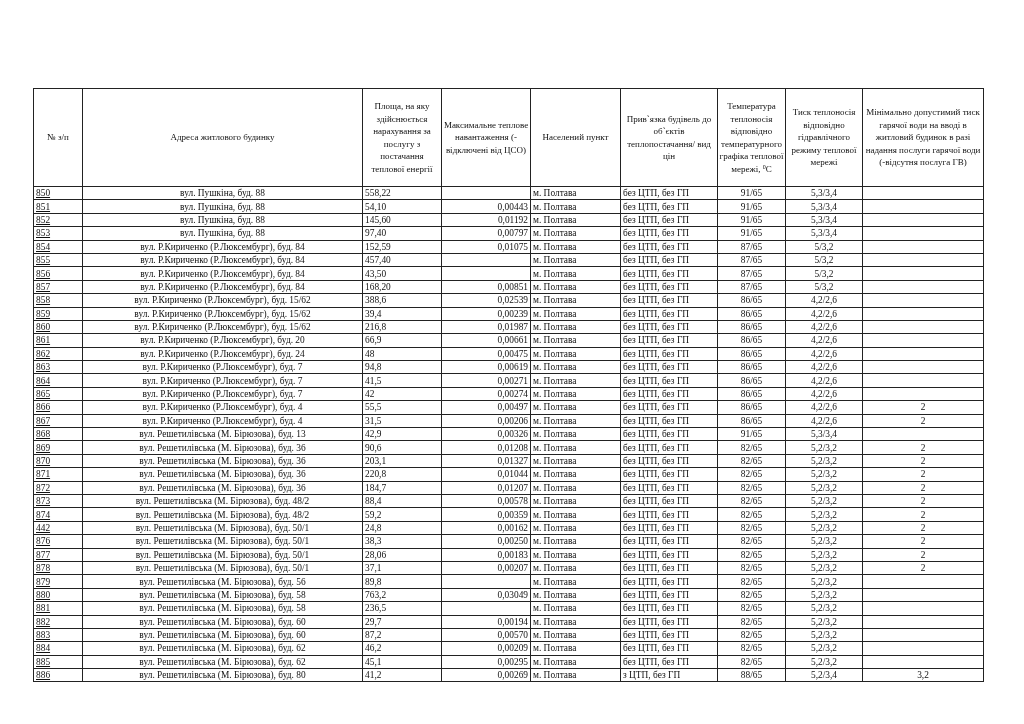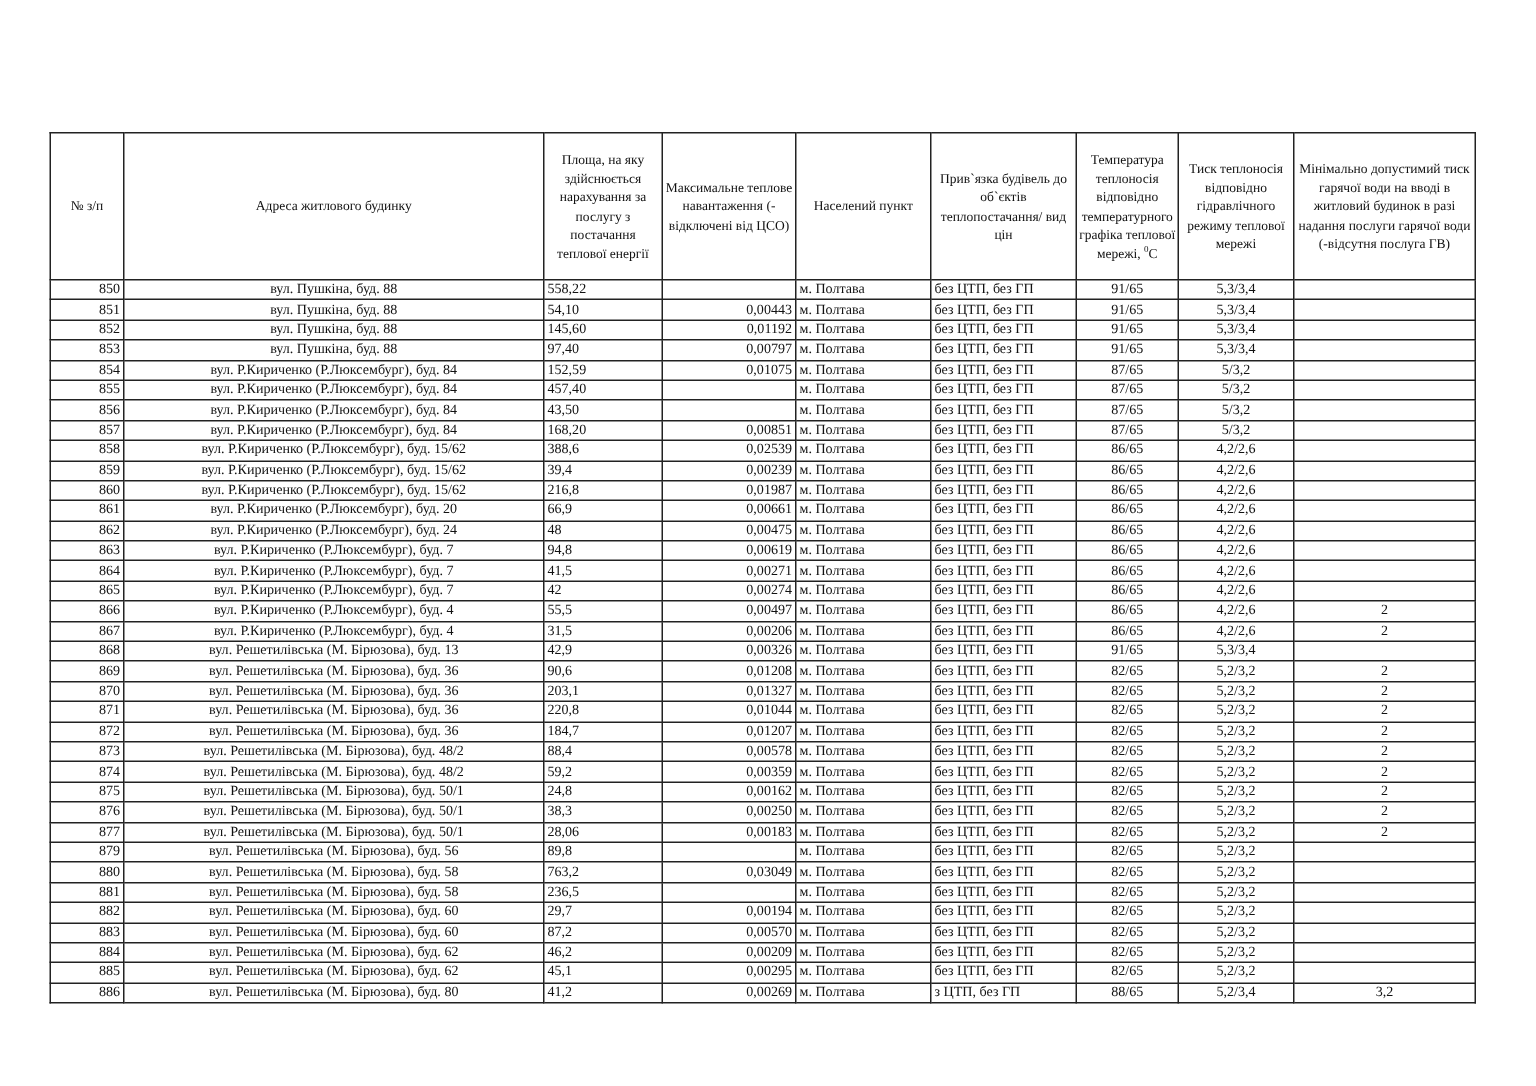--- a/index.html
+++ b/index.html
@@ -7,21 +7,21 @@
          font-family:"Liberation Serif", "DejaVu Serif", serif; color:#111; }
   .page { position:absolute; left:0; top:0; width:1024px; height:724px; background:#fff; }
   table.doc { position:absolute; left:33px; top:88px; border-collapse:collapse;
               table-layout:fixed; width:950px; }
   table.doc td, table.doc th { border:1px solid #222; padding:0 2px; overflow:hidden;
               white-space:nowrap; font-weight:normal; }
   table.doc thead th { height:97px; font-size:9px; line-height:12.5px; text-align:center;
               vertical-align:middle; white-space:normal; padding:0 1px; }
   table.doc tbody td { height:12.4px; font-size:9.4px; line-height:12px; }
   table.doc { border:1.5px solid #222; }
-  .c-num { text-align:right; }
+  .c-num { text-align:left;text-decoration:underline; }
   .c-addr { text-align:center; }
   .c-area { }
   .c-load { text-align:right; }
   .c-city { text-align:left;margin-left:28px; }
   .c-link { text-align:left; }
   .c-temp { text-align:center; }
   .c-pres { text-align:center; }
   .c-min { text-align:center; }
   .hdr-load { text-align:justify; }
   sup { font-size:6px; vertical-align:top; line-height:8px; }
@@ -325,21 +325,21 @@
           <td class="c-addr">вул. Решетилівська (М. Бірюзова), буд. 48/2</td>
           <td class="c-area">59,2</td>
           <td class="c-load">0,00359</td>
           <td class="c-city">м. Полтава</td>
           <td class="c-link">без ЦТП, без ГП</td>
           <td class="c-temp">82/65</td>
           <td class="c-pres">5,2/3,2</td>
           <td class="c-min">2</td>
         </tr>
         <tr>
-          <td class="c-num">875</td>
+          <td class="c-num">442</td>
           <td class="c-addr">вул. Решетилівська (М. Бірюзова), буд. 50/1</td>
           <td class="c-area">24,8</td>
           <td class="c-load">0,00162</td>
           <td class="c-city">м. Полтава</td>
           <td class="c-link">без ЦТП, без ГП</td>
           <td class="c-temp">82/65</td>
           <td class="c-pres">5,2/3,2</td>
           <td class="c-min">2</td>
         </tr>
         <tr>
@@ -351,20 +351,31 @@
           <td class="c-link">без ЦТП, без ГП</td>
           <td class="c-temp">82/65</td>
           <td class="c-pres">5,2/3,2</td>
           <td class="c-min">2</td>
         </tr>
         <tr>
           <td class="c-num">877</td>
           <td class="c-addr">вул. Решетилівська (М. Бірюзова), буд. 50/1</td>
           <td class="c-area">28,06</td>
           <td class="c-load">0,00183</td>
+          <td class="c-city">м. Полтава</td>
+          <td class="c-link">без ЦТП, без ГП</td>
+          <td class="c-temp">82/65</td>
+          <td class="c-pres">5,2/3,2</td>
+          <td class="c-min">2</td>
+        </tr>
+        <tr>
+          <td class="c-num">878</td>
+          <td class="c-addr">вул. Решетилівська (М. Бірюзова), буд. 50/1</td>
+          <td class="c-area">37,1</td>
+          <td class="c-load">0,00207</td>
           <td class="c-city">м. Полтава</td>
           <td class="c-link">без ЦТП, без ГП</td>
           <td class="c-temp">82/65</td>
           <td class="c-pres">5,2/3,2</td>
           <td class="c-min">2</td>
         </tr>
         <tr>
           <td class="c-num">879</td>
           <td class="c-addr">вул. Решетилівська (М. Бірюзова), буд. 56</td>
           <td class="c-area">89,8</td>

